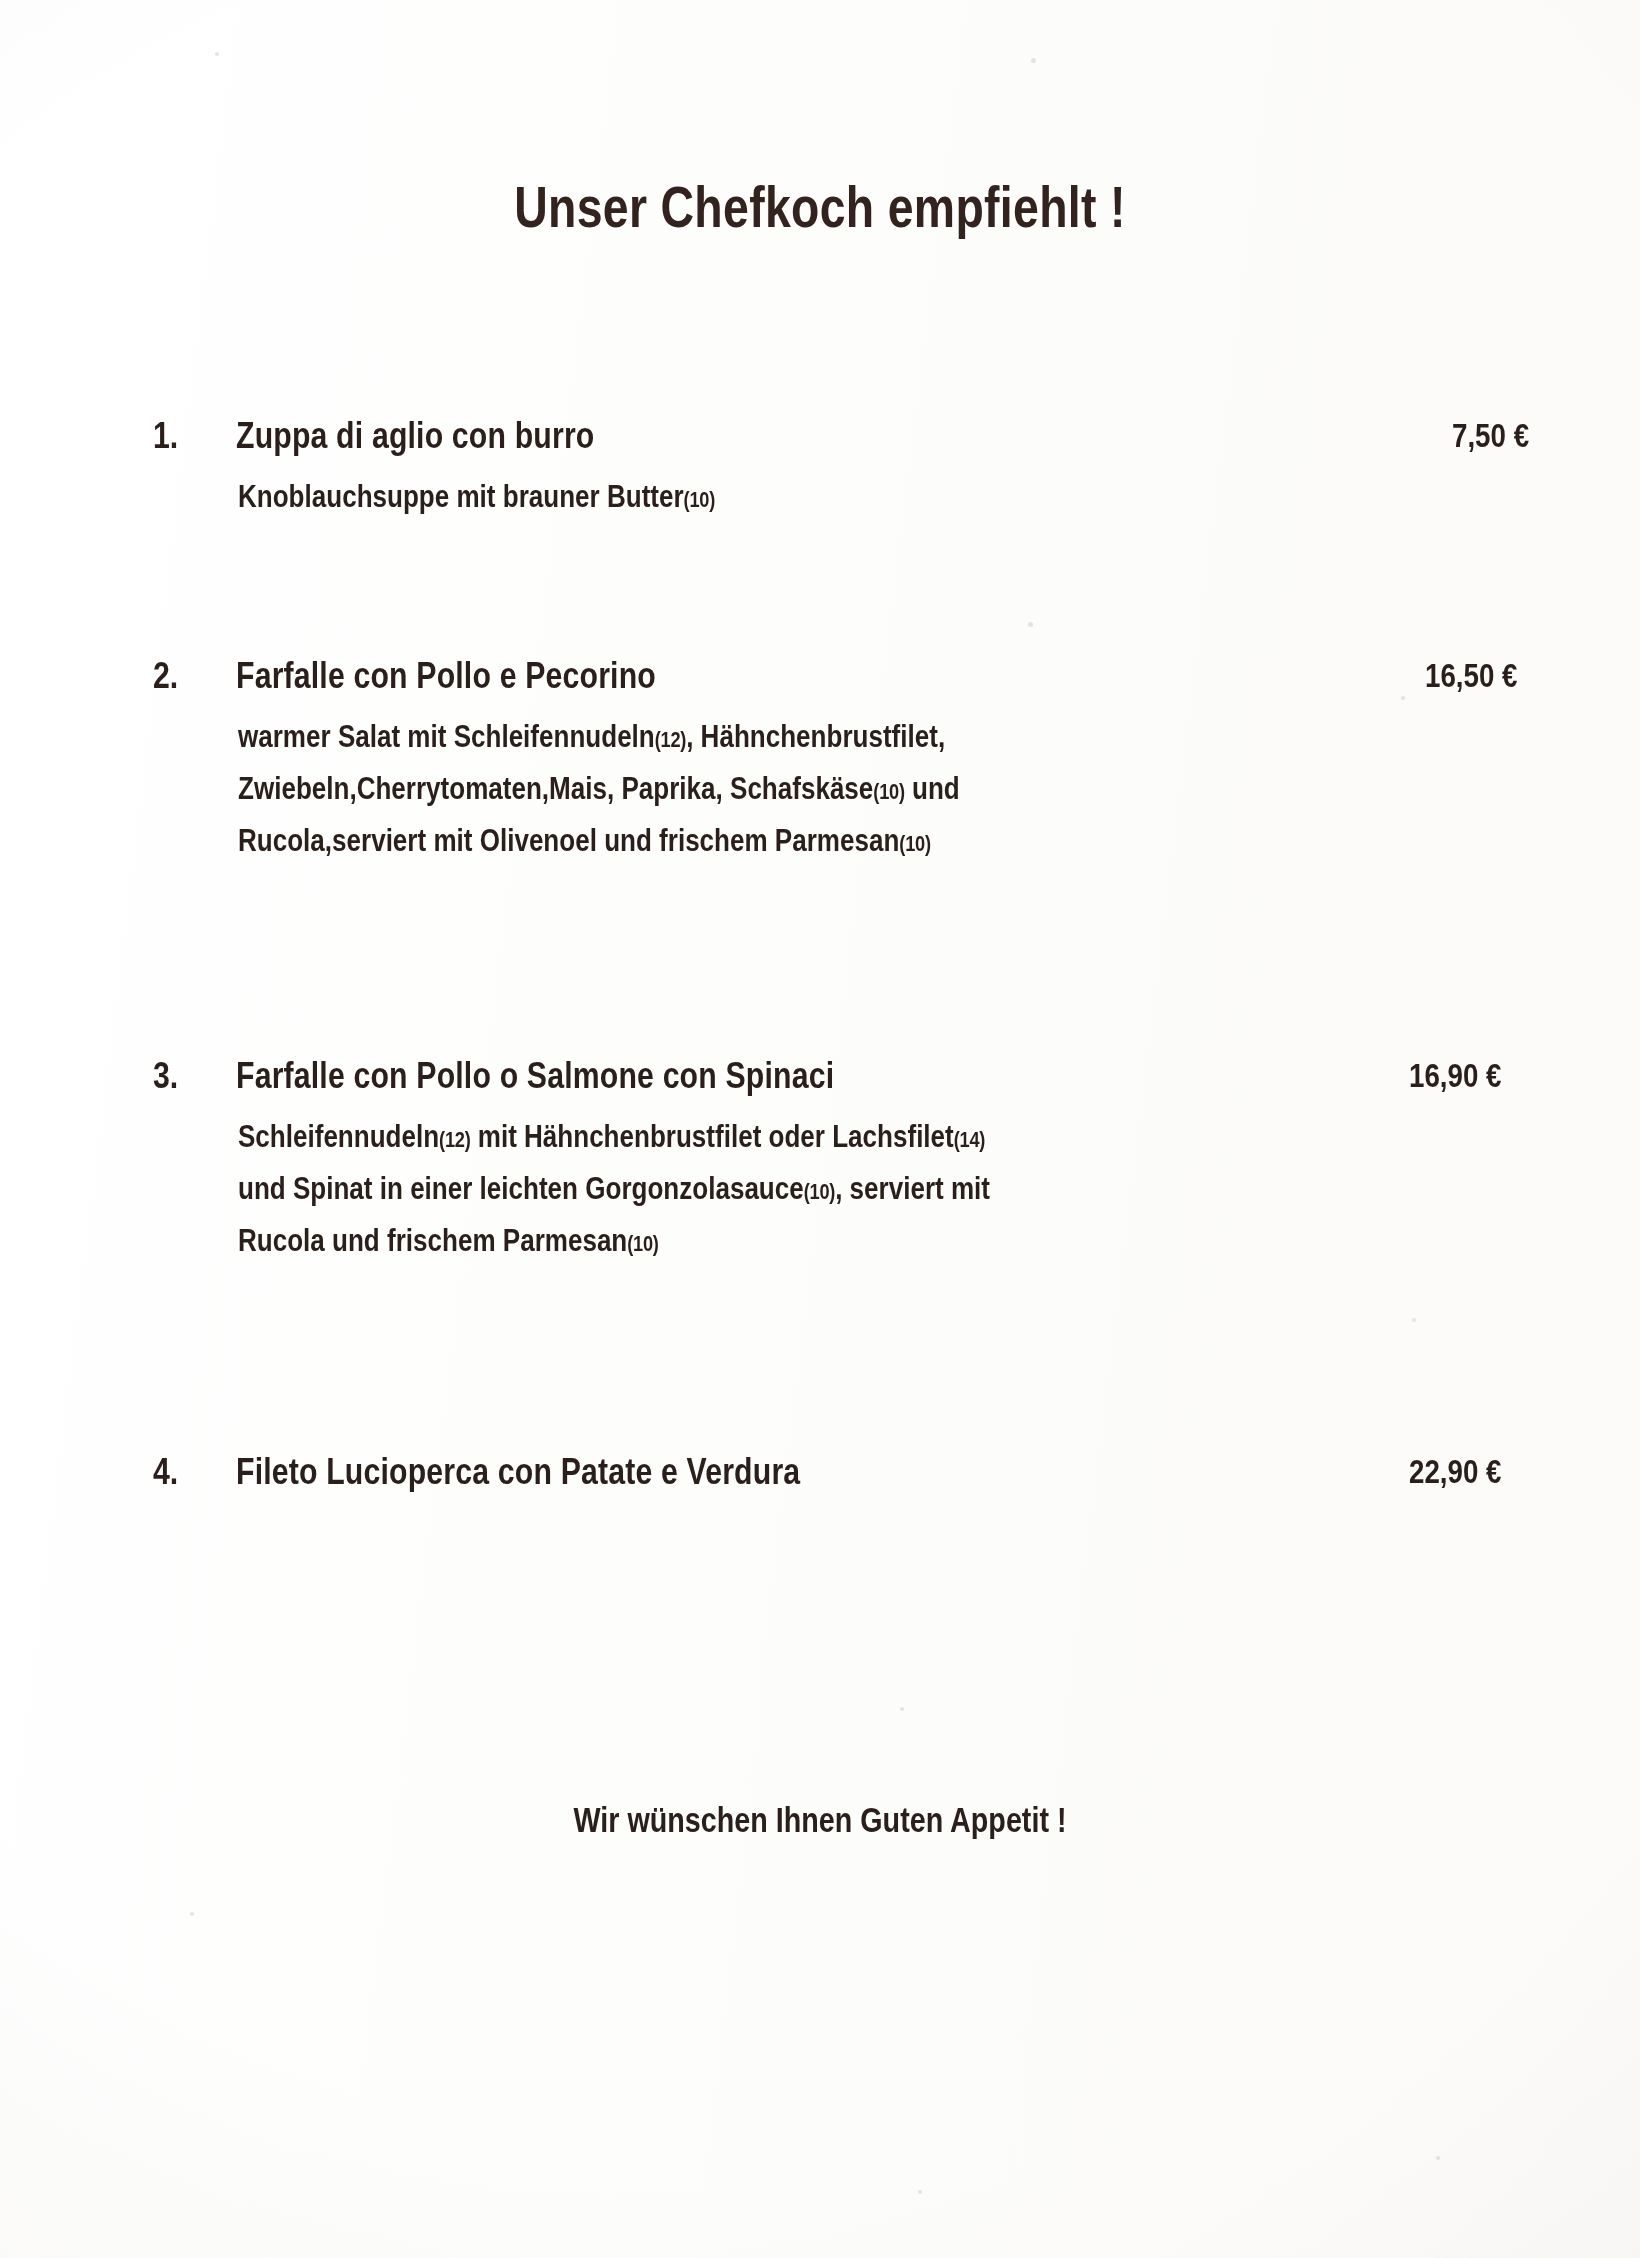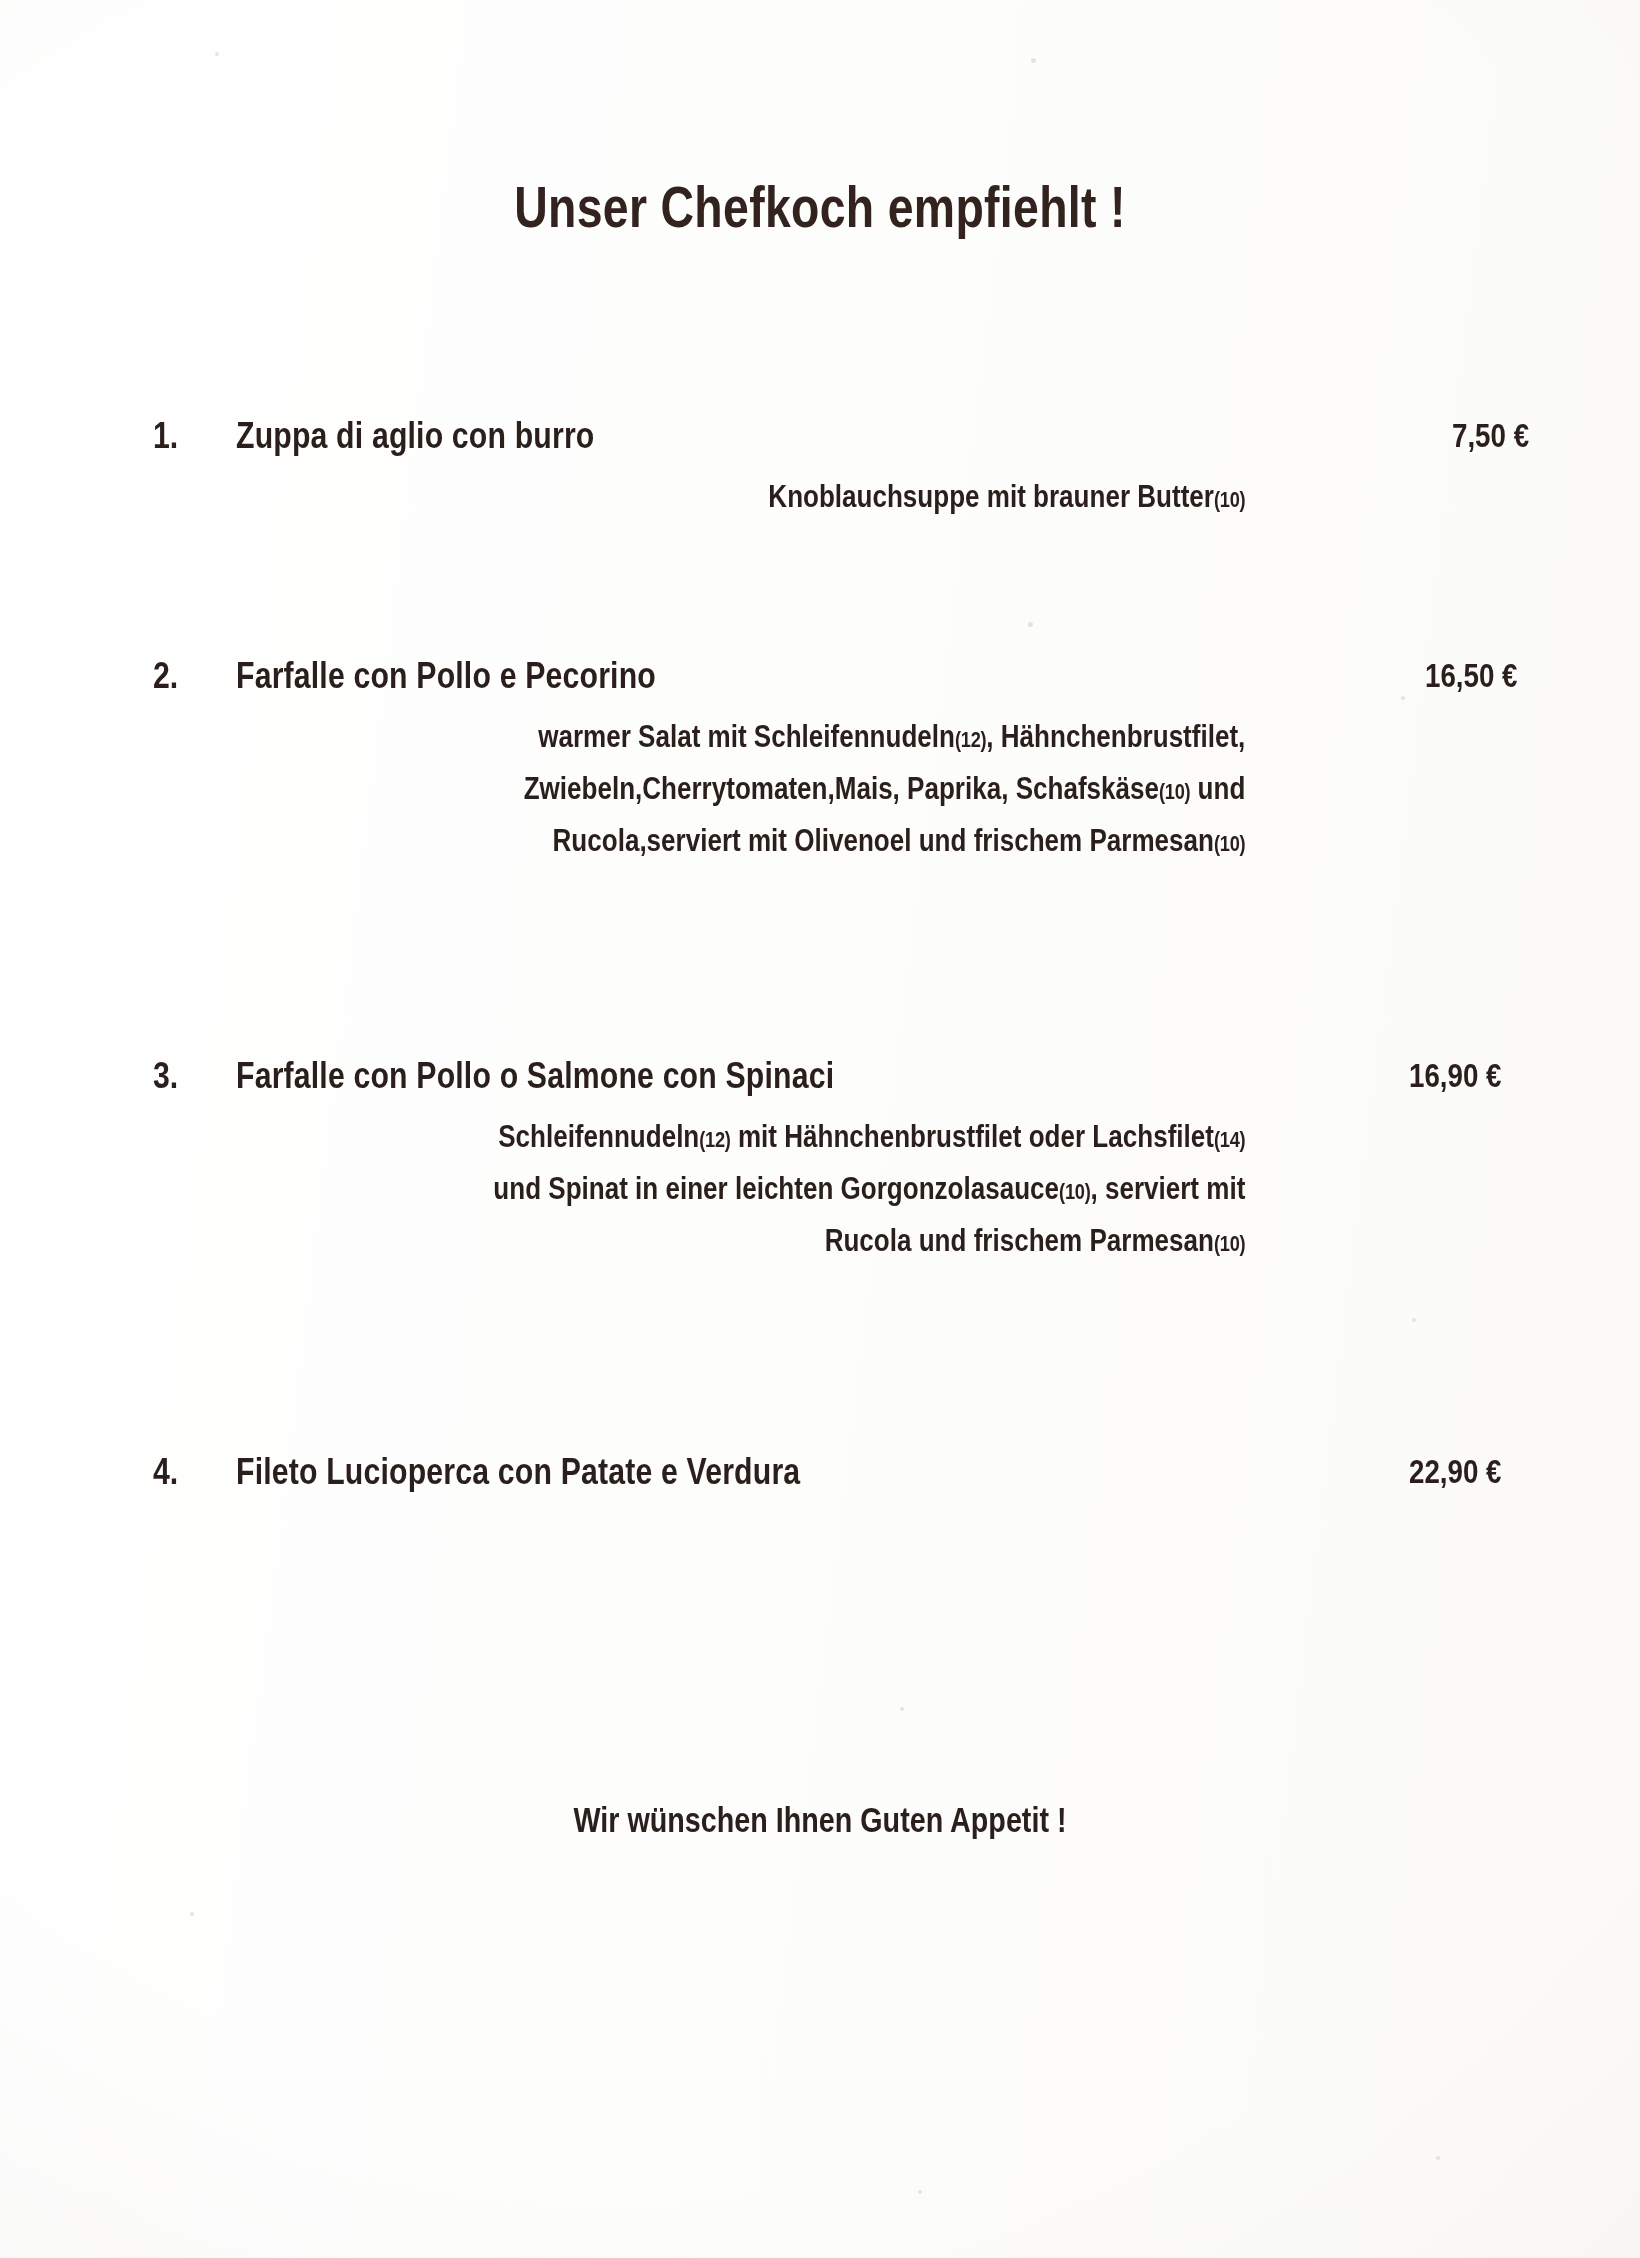--- a/index.html
+++ b/index.html
@@ -108,21 +108,20 @@
     font-size: 33px;
     font-weight: 700;
     transform: scaleX(0.84);
     transform-origin: left top;
     white-space: nowrap;
   }
 
   .item-desc {
     margin-top: 1.8px;
     padding-left: 1.8px;
-    text-align: right;
   }
 
   .desc-line {
     font-size: 31px;
     font-weight: 700;
     line-height: 49px;
     transform: scaleX(0.84);
     transform-origin: left top;
     white-space: nowrap;
     letter-spacing: 0px;

